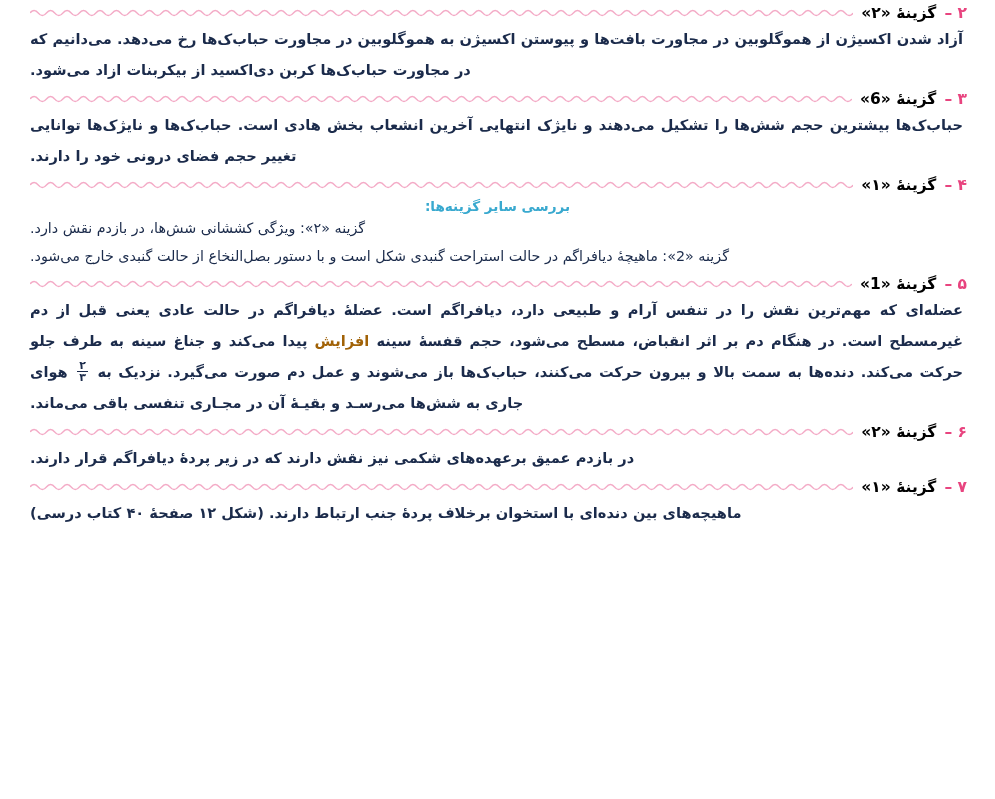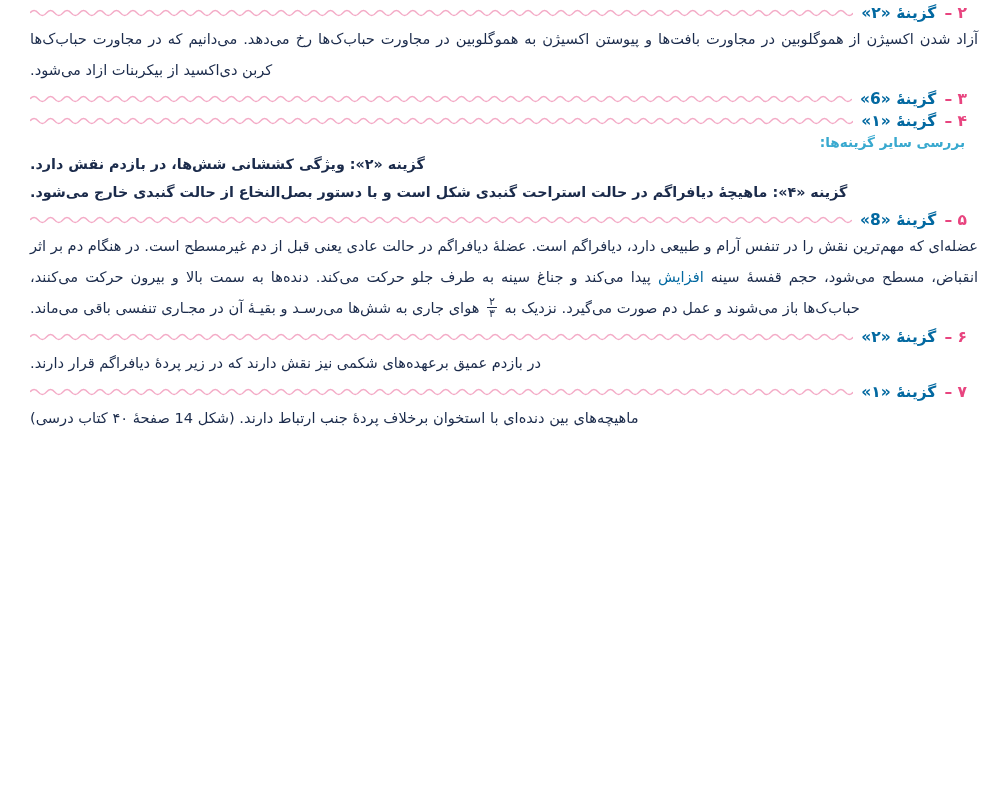--- a/index.html
+++ b/index.html
@@ -36,63 +36,63 @@
     margin-bottom: 2px;
   }
   .ans-num {
     color: #e8447f;
     font-size: 15.5px;
     font-weight: bold;
     white-space: nowrap;
     letter-spacing: 0;
   }
   .ans-label {
-    color: #0369a1;
+    color: #000000;
     font-size: 15.5px;
     font-weight: bold;
     white-space: nowrap;
   }
   .squiggle {
     flex: 1 1 auto;
     height: 10px;
     overflow: hidden;
     opacity: .75;
     margin-left: 2px;
   }
   .squiggle svg { display: block; width: 100%; height: 10px; }
 
   .para {
     font-size: 14.6px;
     line-height: 2.12;
     text-align: justify;
     text-align-last: left;
-    padding: 0 17px 0 30px;
+    padding: 0 32px 0 30px;
     margin: 0;
     color: #1b2b4b;
-    font-weight: normal;
+    font-weight: bold;
   }
   .sub-head {
     color: #39a9cf;
     font-size: 13.6px;
     font-weight: bold;
     padding: 0 30px;
     margin: 4px 0 0 0;
-    text-align: right;
+    text-align: center;
   }
   .opt-line {
     font-size: 14.3px;
     line-height: 2.0;
     padding: 0 30px 0 30px;
     margin: 0;
     color: #1b2b4b;
-    font-weight: bold;
+    font-weight: normal;
     text-align: justify;
     text-align-last: left;
   }
-  .hl-pink { color: #0369a1; }
+  .hl-pink { color: #a16207; }
   .frac {
     display: inline-block;
     vertical-align: middle;
     text-align: center;
     font-size: 11px;
     line-height: 1.05;
     margin: 0 3px;
     position: relative;
     top: -1px;
   }
@@ -120,41 +120,42 @@
   <div class="answer-block">
     <div class="ans-header">
       <span class="ans-num">۳ –</span>
       <span class="ans-label">گزینۀ «6»</span>
       <span class="squiggle">
         <svg viewBox="0 0 600 10" preserveAspectRatio="none">
             <path d="M0 5 Q 3 0 6 5 T 12 5 T 18 5 T 24 5 T 30 5 T 36 5 T 42 5 T 48 5 T 54 5 T 60 5 T 66 5 T 72 5 T 78 5 T 84 5 T 90 5 T 96 5 T 102 5 T 108 5 T 114 5 T 120 5 T 126 5 T 132 5 T 138 5 T 144 5 T 150 5 T 156 5 T 162 5 T 168 5 T 174 5 T 180 5 T 186 5 T 192 5 T 198 5 T 204 5 T 210 5 T 216 5 T 222 5 T 228 5 T 234 5 T 240 5 T 246 5 T 252 5 T 258 5 T 264 5 T 270 5 T 276 5 T 282 5 T 288 5 T 294 5 T 300 5 T 306 5 T 312 5 T 318 5 T 324 5 T 330 5 T 336 5 T 342 5 T 348 5 T 354 5 T 360 5 T 366 5 T 372 5 T 378 5 T 384 5 T 390 5 T 396 5 T 402 5 T 408 5 T 414 5 T 420 5 T 426 5 T 432 5 T 438 5 T 444 5 T 450 5 T 456 5 T 462 5 T 468 5 T 474 5 T 480 5 T 486 5 T 492 5 T 498 5 T 504 5 T 510 5 T 516 5 T 522 5 T 528 5 T 534 5 T 540 5 T 546 5 T 552 5 T 558 5 T 564 5 T 570 5 T 576 5 T 582 5 T 588 5 T 594 5 T 600 5" fill="none" stroke="#f08fb4" stroke-width="1.3"></path>
           </svg>
       </span>
     </div>
+    <p class="para">حباب‌ک‌ها بیشترین حجم شش‌ها را تشکیل می‌دهند و نایژک انتهایی آخرین انشعاب بخش هادی است. حباب‌ک‌ها و نایژک‌ها توانایی تغییر حجم فضای درونی خود را دارند.</p>
   </div>
 
   <div class="answer-block">
     <div class="ans-header">
       <span class="ans-num">۴ –</span>
       <span class="ans-label">گزینۀ «۱»</span>
       <span class="squiggle">
         <svg viewBox="0 0 600 10" preserveAspectRatio="none">
             <path d="M0 5 Q 3 0 6 5 T 12 5 T 18 5 T 24 5 T 30 5 T 36 5 T 42 5 T 48 5 T 54 5 T 60 5 T 66 5 T 72 5 T 78 5 T 84 5 T 90 5 T 96 5 T 102 5 T 108 5 T 114 5 T 120 5 T 126 5 T 132 5 T 138 5 T 144 5 T 150 5 T 156 5 T 162 5 T 168 5 T 174 5 T 180 5 T 186 5 T 192 5 T 198 5 T 204 5 T 210 5 T 216 5 T 222 5 T 228 5 T 234 5 T 240 5 T 246 5 T 252 5 T 258 5 T 264 5 T 270 5 T 276 5 T 282 5 T 288 5 T 294 5 T 300 5 T 306 5 T 312 5 T 318 5 T 324 5 T 330 5 T 336 5 T 342 5 T 348 5 T 354 5 T 360 5 T 366 5 T 372 5 T 378 5 T 384 5 T 390 5 T 396 5 T 402 5 T 408 5 T 414 5 T 420 5 T 426 5 T 432 5 T 438 5 T 444 5 T 450 5 T 456 5 T 462 5 T 468 5 T 474 5 T 480 5 T 486 5 T 492 5 T 498 5 T 504 5 T 510 5 T 516 5 T 522 5 T 528 5 T 534 5 T 540 5 T 546 5 T 552 5 T 558 5 T 564 5 T 570 5 T 576 5 T 582 5 T 588 5 T 594 5 T 600 5" fill="none" stroke="#f08fb4" stroke-width="1.3"></path>
           </svg>
       </span>
     </div>
     <div class="sub-head">بررسی سایر گزینه‌ها:</div>
     <p class="opt-line">گزینه «۲»: ویژگی کششانی شش‌ها، در بازدم نقش دارد.</p>
-    <p class="opt-line">گزینه «۴»: ماهیچۀ دیافراگم در حالت استراحت گنبدی شکل است و با دستور بصل‌النخاع از حالت گنبدی خارج می‌شود.</p>
+    <p class="opt-line">گزینه «2»: ماهیچۀ دیافراگم در حالت استراحت گنبدی شکل است و با دستور بصل‌النخاع از حالت گنبدی خارج می‌شود.</p>
   </div>
 
   <div class="answer-block">
     <div class="ans-header">
       <span class="ans-num">۵ –</span>
-      <span class="ans-label">گزینۀ «8»</span>
+      <span class="ans-label">گزینۀ «1»</span>
       <span class="squiggle">
         <svg viewBox="0 0 600 10" preserveAspectRatio="none">
             <path d="M0 5 Q 3 0 6 5 T 12 5 T 18 5 T 24 5 T 30 5 T 36 5 T 42 5 T 48 5 T 54 5 T 60 5 T 66 5 T 72 5 T 78 5 T 84 5 T 90 5 T 96 5 T 102 5 T 108 5 T 114 5 T 120 5 T 126 5 T 132 5 T 138 5 T 144 5 T 150 5 T 156 5 T 162 5 T 168 5 T 174 5 T 180 5 T 186 5 T 192 5 T 198 5 T 204 5 T 210 5 T 216 5 T 222 5 T 228 5 T 234 5 T 240 5 T 246 5 T 252 5 T 258 5 T 264 5 T 270 5 T 276 5 T 282 5 T 288 5 T 294 5 T 300 5 T 306 5 T 312 5 T 318 5 T 324 5 T 330 5 T 336 5 T 342 5 T 348 5 T 354 5 T 360 5 T 366 5 T 372 5 T 378 5 T 384 5 T 390 5 T 396 5 T 402 5 T 408 5 T 414 5 T 420 5 T 426 5 T 432 5 T 438 5 T 444 5 T 450 5 T 456 5 T 462 5 T 468 5 T 474 5 T 480 5 T 486 5 T 492 5 T 498 5 T 504 5 T 510 5 T 516 5 T 522 5 T 528 5 T 534 5 T 540 5 T 546 5 T 552 5 T 558 5 T 564 5 T 570 5 T 576 5 T 582 5 T 588 5 T 594 5 T 600 5" fill="none" stroke="#f08fb4" stroke-width="1.3"></path>
           </svg>
       </span>
     </div>
     <p class="para">
       <span>عضله‌ای که مهم‌ترین نقش را در تنفس آرام و طبیعی دارد، دیافراگم است. عضلۀ دیافراگم در حالت عادی یعنی قبل از دم غیرمسطح است. در هنگام دم بر اثر انقباض، مسطح می‌شود، حجم قفسۀ سینه </span><span class="hl-pink">افزایش</span><span> پیدا می‌کند و جناغ سینه به طرف جلو حرکت می‌کند. دنده‌ها به سمت بالا و بیرون حرکت می‌کنند، حباب‌ک‌ها باز می‌شوند و عمل دم صورت می‌گیرد. نزدیک به </span><span class="frac"><span class="num">۲</span><span class="den">۳</span></span><span> هوای جاری به شش‌ها می‌رسـد و بقیـۀ آن در مجـاری تنفسی باقی می‌ماند.</span>
     </p>
   </div>
@@ -175,16 +176,16 @@
   <div class="answer-block">
     <div class="ans-header">
       <span class="ans-num">۷ –</span>
       <span class="ans-label">گزینۀ «۱»</span>
       <span class="squiggle">
         <svg viewBox="0 0 600 10" preserveAspectRatio="none">
             <path d="M0 5 Q 3 0 6 5 T 12 5 T 18 5 T 24 5 T 30 5 T 36 5 T 42 5 T 48 5 T 54 5 T 60 5 T 66 5 T 72 5 T 78 5 T 84 5 T 90 5 T 96 5 T 102 5 T 108 5 T 114 5 T 120 5 T 126 5 T 132 5 T 138 5 T 144 5 T 150 5 T 156 5 T 162 5 T 168 5 T 174 5 T 180 5 T 186 5 T 192 5 T 198 5 T 204 5 T 210 5 T 216 5 T 222 5 T 228 5 T 234 5 T 240 5 T 246 5 T 252 5 T 258 5 T 264 5 T 270 5 T 276 5 T 282 5 T 288 5 T 294 5 T 300 5 T 306 5 T 312 5 T 318 5 T 324 5 T 330 5 T 336 5 T 342 5 T 348 5 T 354 5 T 360 5 T 366 5 T 372 5 T 378 5 T 384 5 T 390 5 T 396 5 T 402 5 T 408 5 T 414 5 T 420 5 T 426 5 T 432 5 T 438 5 T 444 5 T 450 5 T 456 5 T 462 5 T 468 5 T 474 5 T 480 5 T 486 5 T 492 5 T 498 5 T 504 5 T 510 5 T 516 5 T 522 5 T 528 5 T 534 5 T 540 5 T 546 5 T 552 5 T 558 5 T 564 5 T 570 5 T 576 5 T 582 5 T 588 5 T 594 5 T 600 5" fill="none" stroke="#f08fb4" stroke-width="1.3"></path>
           </svg>
       </span>
     </div>
-    <p class="para">ماهیچه‌های بین دنده‌ای با استخوان برخلاف پردۀ جنب ارتباط دارند. (شکل 14 صفحۀ ۴۰ کتاب درسی)</p>
+    <p class="para">ماهیچه‌های بین دنده‌ای با استخوان برخلاف پردۀ جنب ارتباط دارند. (شکل ۱۲ صفحۀ ۴۰ کتاب درسی)</p>
   </div>
 
 </div>
 
 </body></html>

